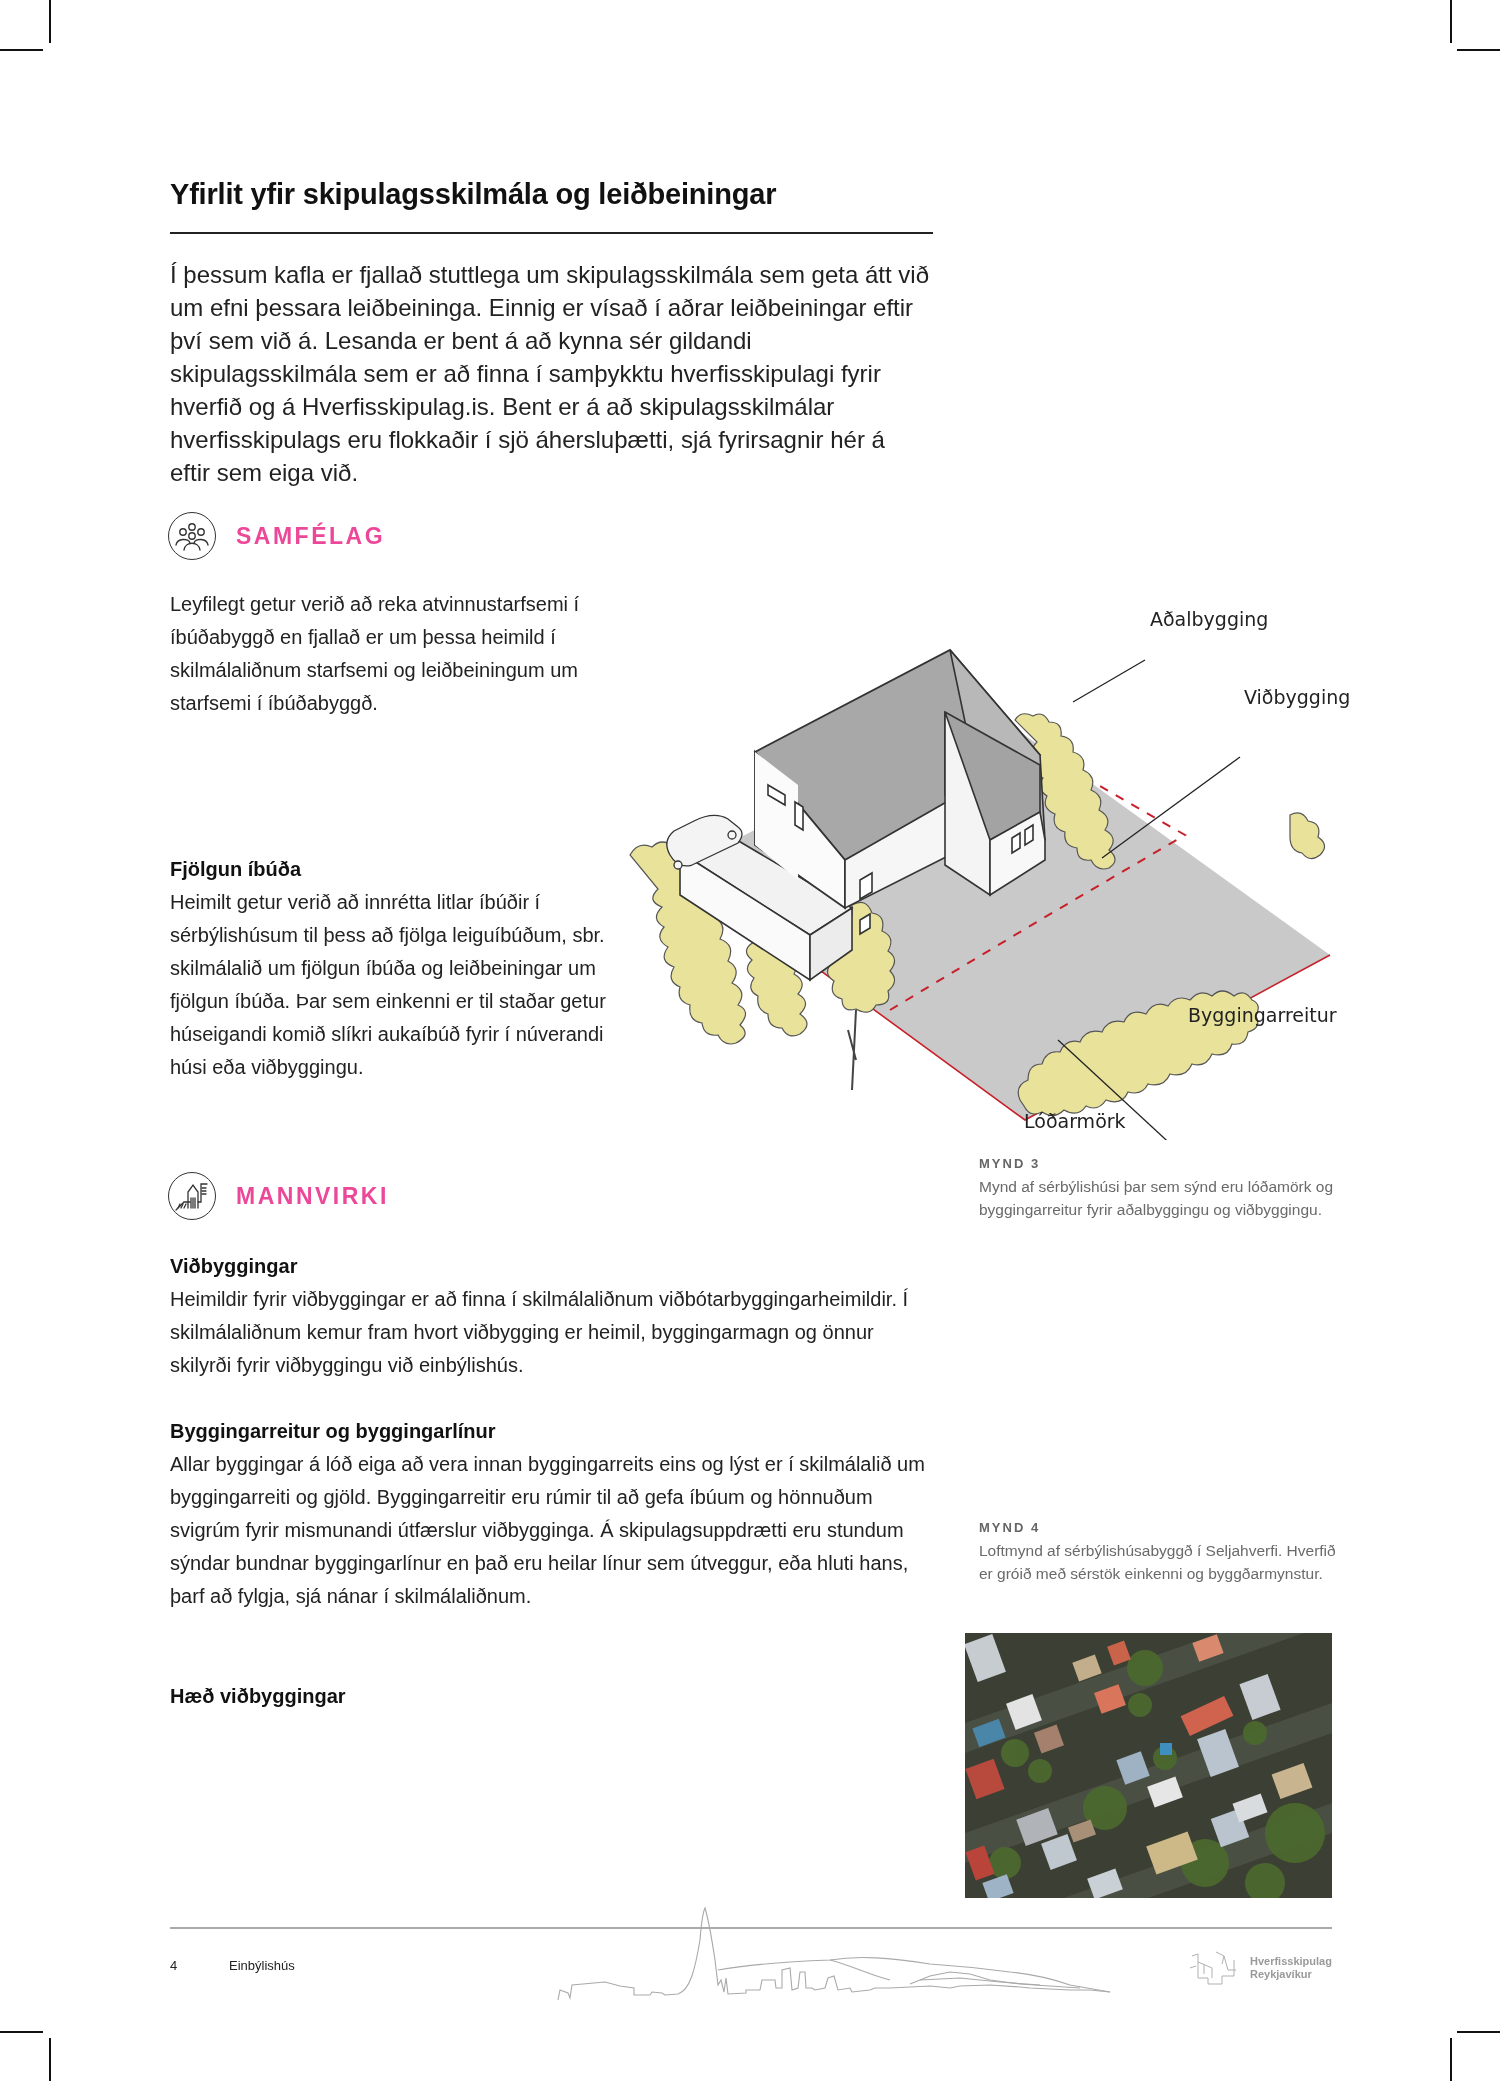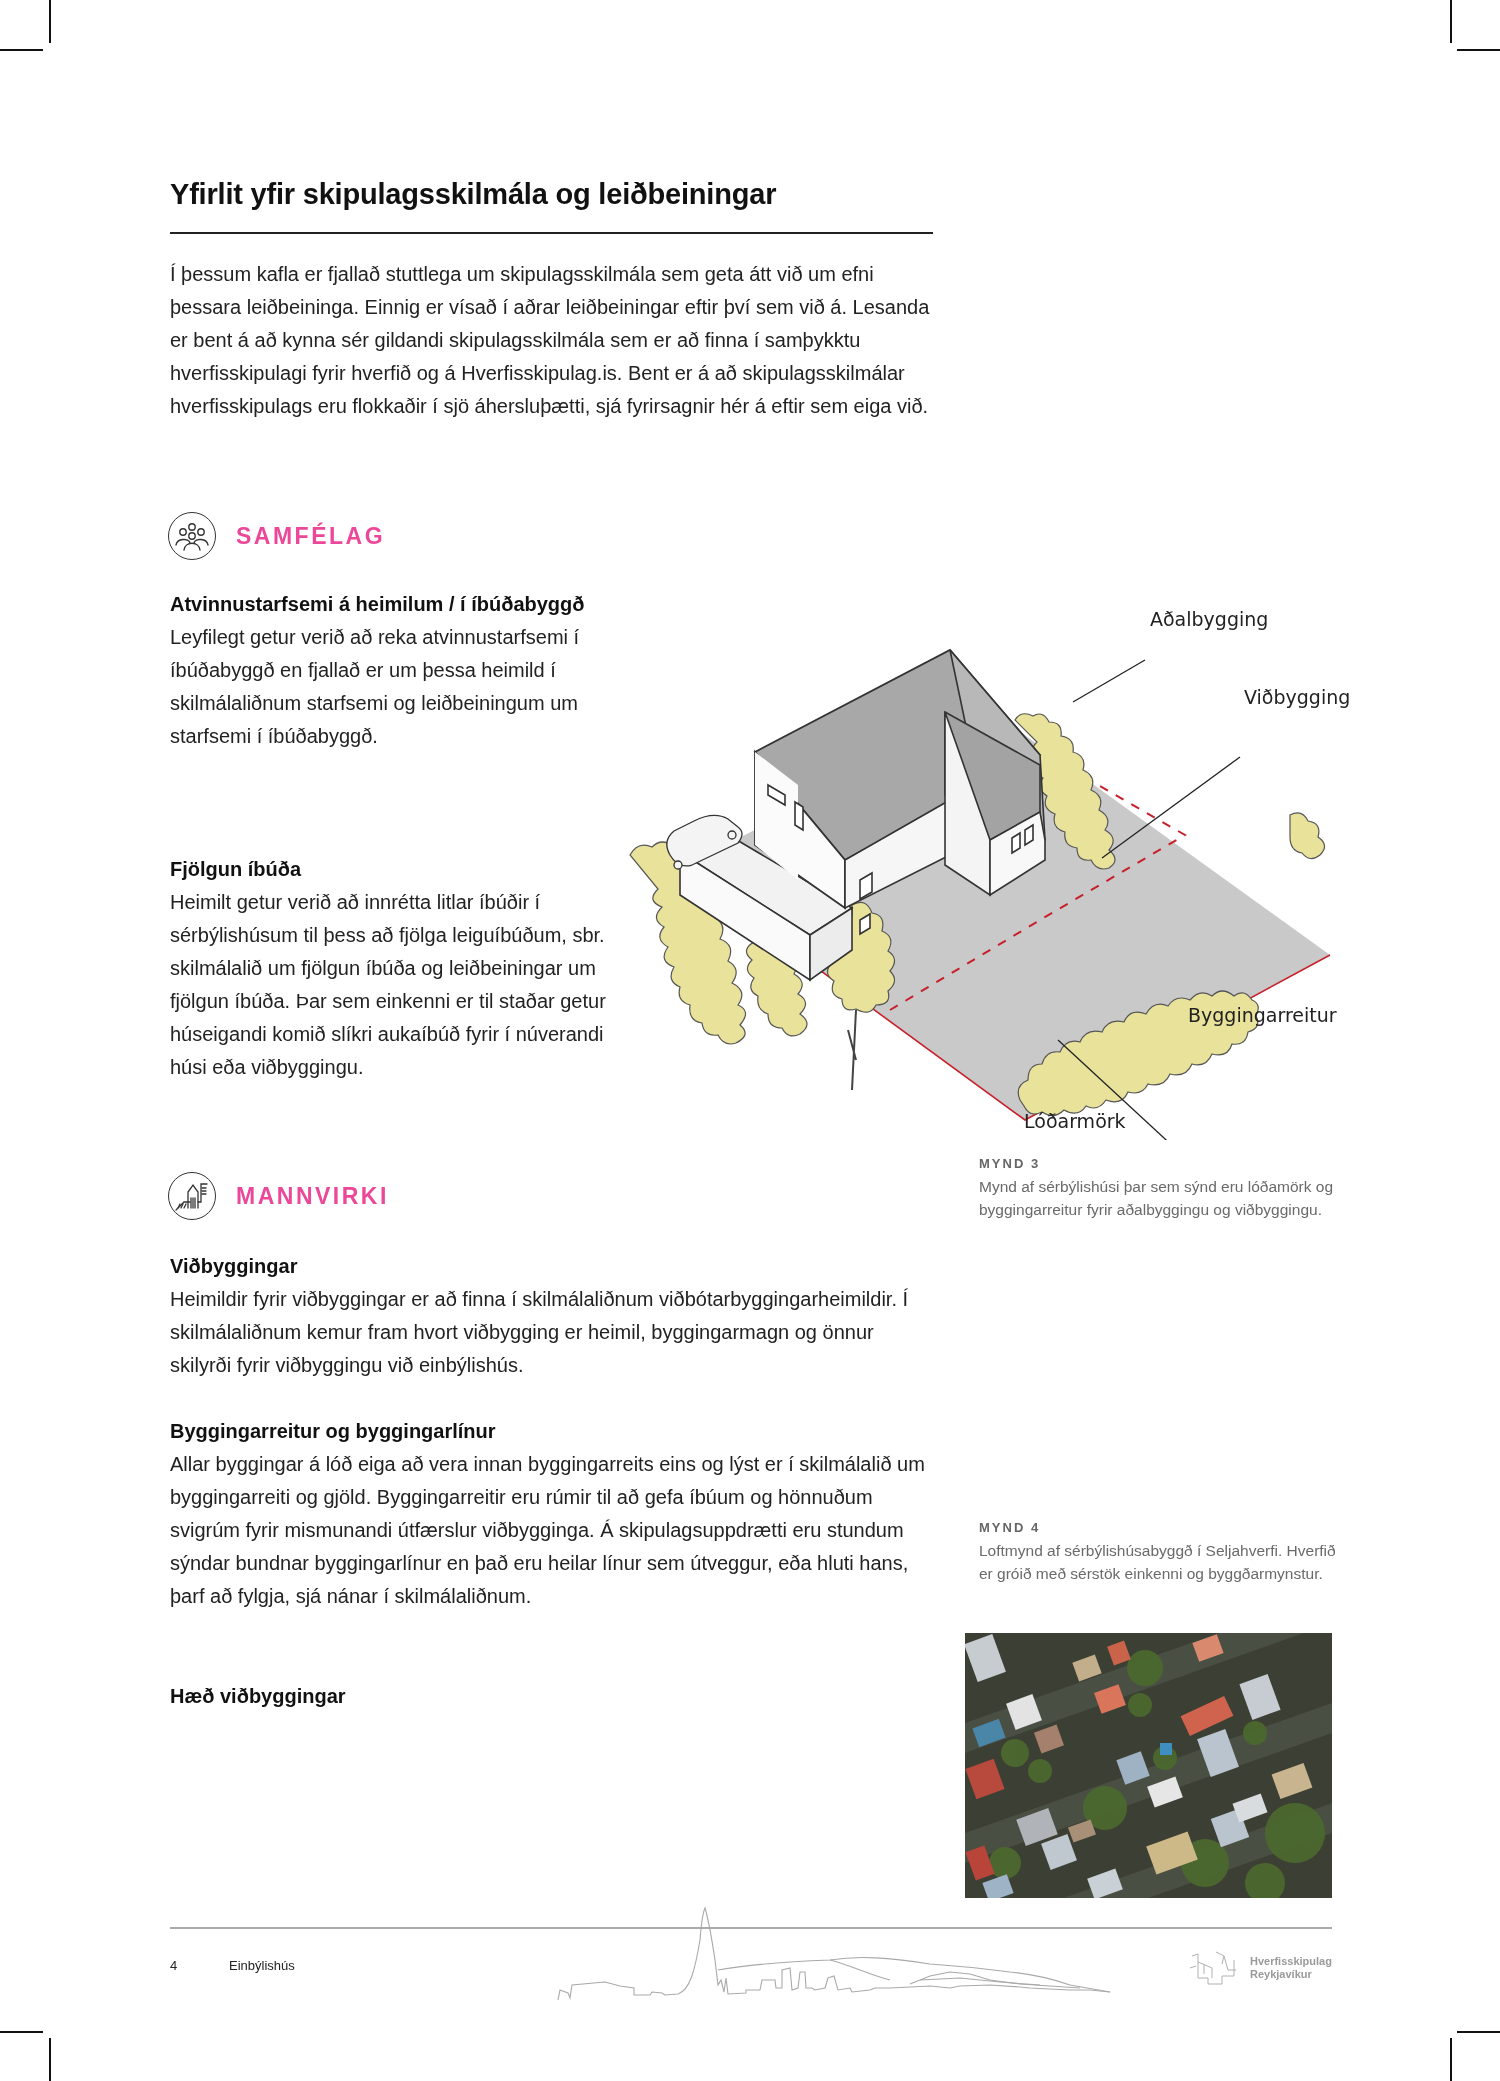--- a/index.html
+++ b/index.html
@@ -9,21 +9,21 @@
     .crop { position: absolute; background: #111; }
 
     .page-title {
       position: absolute; left: 170px; top: 178px;
       font-size: 29px; font-weight: bold; letter-spacing: -0.2px; color: #111;
     }
     .title-rule { position: absolute; left: 170px; top: 232px; width: 763px; height: 1.5px; background: #222; }
 
     .intro {
       position: absolute; left: 170px; top: 258px; width: 760px;
-      font-size: 20px; line-height: 33px; color: #222;
+      font-size: 24px; line-height: 33px; color: #222;
     }
 
     .section-head { position: absolute; left: 168px; display: flex; align-items: center; }
     .section-icon {
       width: 48px; height: 48px; border-radius: 50%; border: 1.6px solid #333;
       display: flex; align-items: center; justify-content: center; background: #fff;
     }
     .section-label {
       margin-left: 20px; font-size: 23px; font-weight: bold; letter-spacing: 2.5px; color: #ec4899;
     }
@@ -76,21 +76,20 @@
       <circle cx="18" cy="15" r="3.2"></circle>
       <path d="M2 24 C3 17 15 17 16 22"></path>
       <path d="M34 24 C33 17 21 17 20 22"></path>
       <path d="M10 29 C11 20 25 20 26 29"></path>
     </svg>
   </div>
   <span class="section-label">SAMFÉLAG</span>
 </div>
 
 <div class="block" style="top:588px;width:440px;">
-  <div class="sub">Atvinnustarfsemi á heimilum / í íbúðabyggð</div>
   <div>Leyfilegt getur verið að reka atvinnustarfsemi í íbúðabyggð en fjallað er um þessa heimild í skilmálaliðnum starfsemi og leiðbeiningum um starfsemi í íbúðabyggð.</div>
 </div>
 
 <div class="block" style="top:853px;width:440px;">
   <div class="sub">Fjölgun íbúða</div>
   <div>Heimilt getur verið að innrétta litlar íbúðir í sérbýlishúsum til þess að fjölga leiguíbúðum, sbr. skilmálalið um fjölgun íbúða og leiðbeiningar um fjölgun íbúða. Þar sem einkenni er til staðar getur húseigandi komið slíkri aukaíbúð fyrir í núverandi húsi eða viðbyggingu.</div>
 </div>
 
 <div class="section-head" style="top:1172px;">
   <div class="section-icon">

